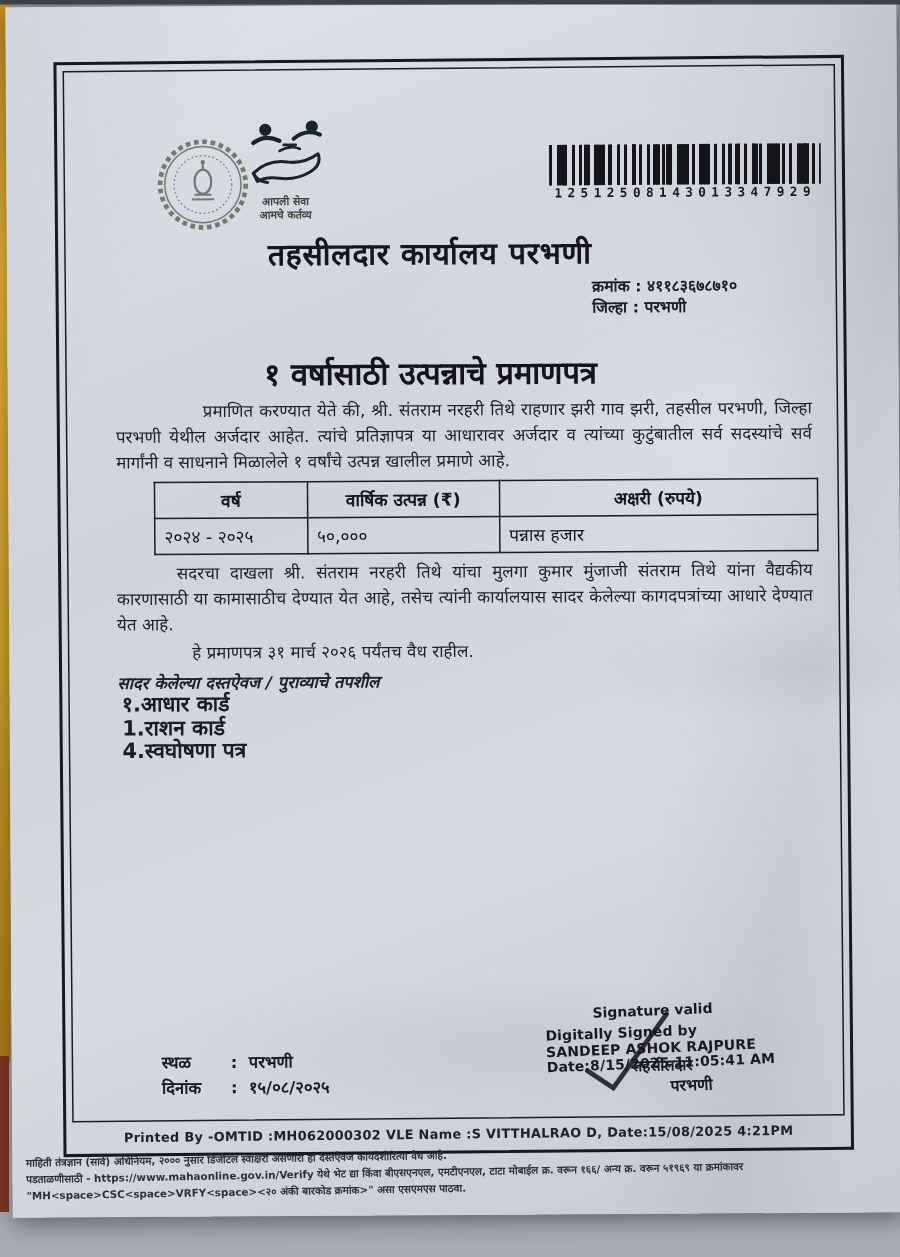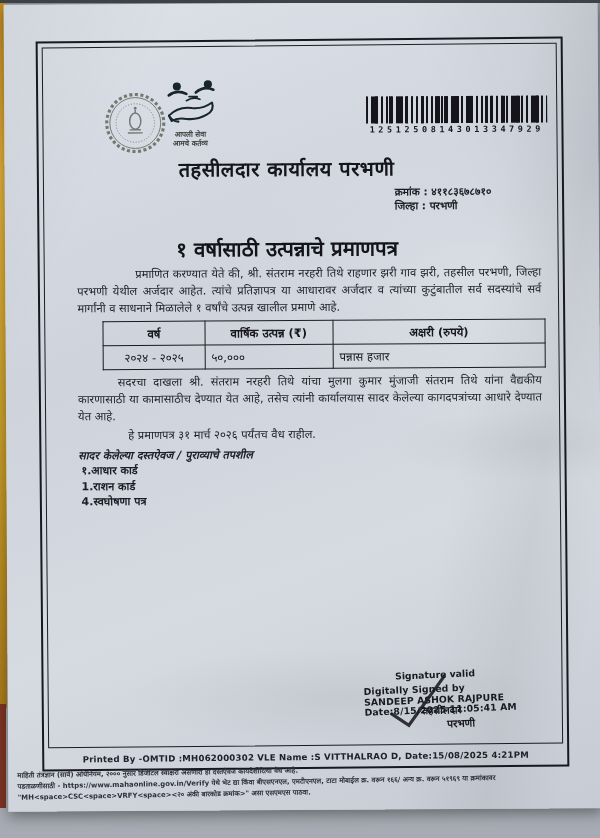--- a/index.html
+++ b/index.html
@@ -50,27 +50,27 @@
   .cert-title{position:absolute;left:0;right:30px;top:231px;text-align:center;
               font-size:20.5px;font-weight:bold;color:#13131a;}
   .para{position:absolute;left:72px;width:464px;font-size:11.3px;line-height:1.5;
         text-align:justify;color:#1e1f27;font-weight:500;}
   .para1{top:263px;text-indent:58px;}
   .para2{top:371px;text-indent:40px;}
   .income-table{position:absolute;left:97px;top:317px;width:443px;border-collapse:collapse;}
   .income-table th,.income-table td{border:1.6px solid #1b1b22;font-size:11.5px;
         color:#16161d;padding:2px 6px;height:19px;}
   .income-table th{font-weight:bold;text-align:center;}
-  .col-year{width:23%;text-align:center;}
+  .col-year{width:23%;}
   .col-amt{width:29%;text-align:left;}
   .col-words{width:48%;text-align:left;}
   .validity{position:absolute;left:122px;top:423px;font-size:11.3px;font-weight:500;color:#1e1f27;}
   .docs-heading{position:absolute;left:72px;top:443px;font-size:11px;font-style:italic;
                 font-weight:bold;color:#20212a;}
-  .docs-list{position:absolute;left:75px;top:459px;font-size:11px;font-weight:bold;
+  .docs-list{position:absolute;left:75px;top:459px;font-size:14px;font-weight:bold;
              line-height:15.5px;color:#1b1c24;}
 
   
   .sigblock{position:absolute;left:356px;top:666px;width:186px;transform:rotate(-2deg);color:#191a21;}
   .sig-valid{font-size:9.3px;font-weight:bold;margin-left:32px;margin-bottom:4px;}
   .sig-line{font-size:9.3px;font-weight:600;line-height:10.5px;letter-spacing:.1px;}
   .sig-stamp1{position:absolute;left:58px;top:34px;font-size:10px;font-weight:bold;transform:rotate(1deg);}
   .sig-stamp2{position:absolute;left:82px;top:48px;font-size:10.5px;font-weight:bold;}
   .sig-check{position:absolute;left:16px;top:2px;width:78px;height:56px;opacity:.85;}
 
@@ -168,20 +168,28 @@
       <div class="sig-line">Digitally Signed by</div>
       <div class="sig-line">SANDEEP ASHOK RAJPURE</div>
       <div class="sig-line">Date:8/15/2025 11:05:41 AM</div>
       <div class="sig-stamp1">तहसीलदार</div>
       <div class="sig-stamp2">परभणी</div>
       <svg class="sig-check" viewBox="0 0 80 60">
         <path d="M10 44 L28 57 L68 6" fill="none" stroke="#15151c" stroke-width="3.4" stroke-linecap="round"></path>
       </svg>
     </div>
 
+    <div class="placeblock">
+      <div>
+        <span class="lbl">स्थळ</span><span class="sep">:</span><span>परभणी</span>
+      </div>
+      <div>
+        <span class="lbl">दिनांक</span><span class="sep">:</span><span>१५/०८/२०२५</span>
+      </div>
+    </div>
 
     <div class="frame">
       <div class="frame-inner"></div>
       <div class="printedby">Printed By -OMTID :MH062000302 VLE Name :S VITTHALRAO D, Date:15/08/2025 4:21PM</div>
     </div>
 
     <div class="fineprint">
       <div class="fp">माहिती तंत्रज्ञान (सार्व) अधिनियम, २००० नुसार डिजीटल स्वाक्षरी असणारा हा दस्तऐवज कायदेशीरित्या वैध आहे.</div>
       <div class="fp">पडताळणीसाठी - https://www.mahaonline.gov.in/Verify येथे भेट द्या किंवा बीएसएनएल, एमटीएनएल, टाटा मोबाईल क्र. वरून १६६/ अन्य क्र. वरून ५१९६९ या क्रमांकावर</div>
       <div class="fp">"MH&lt;space&gt;CSC&lt;space&gt;VRFY&lt;space&gt;&lt;२० अंकी बारकोड क्रमांक&gt;" असा एसएमएस पाठवा.</div>

